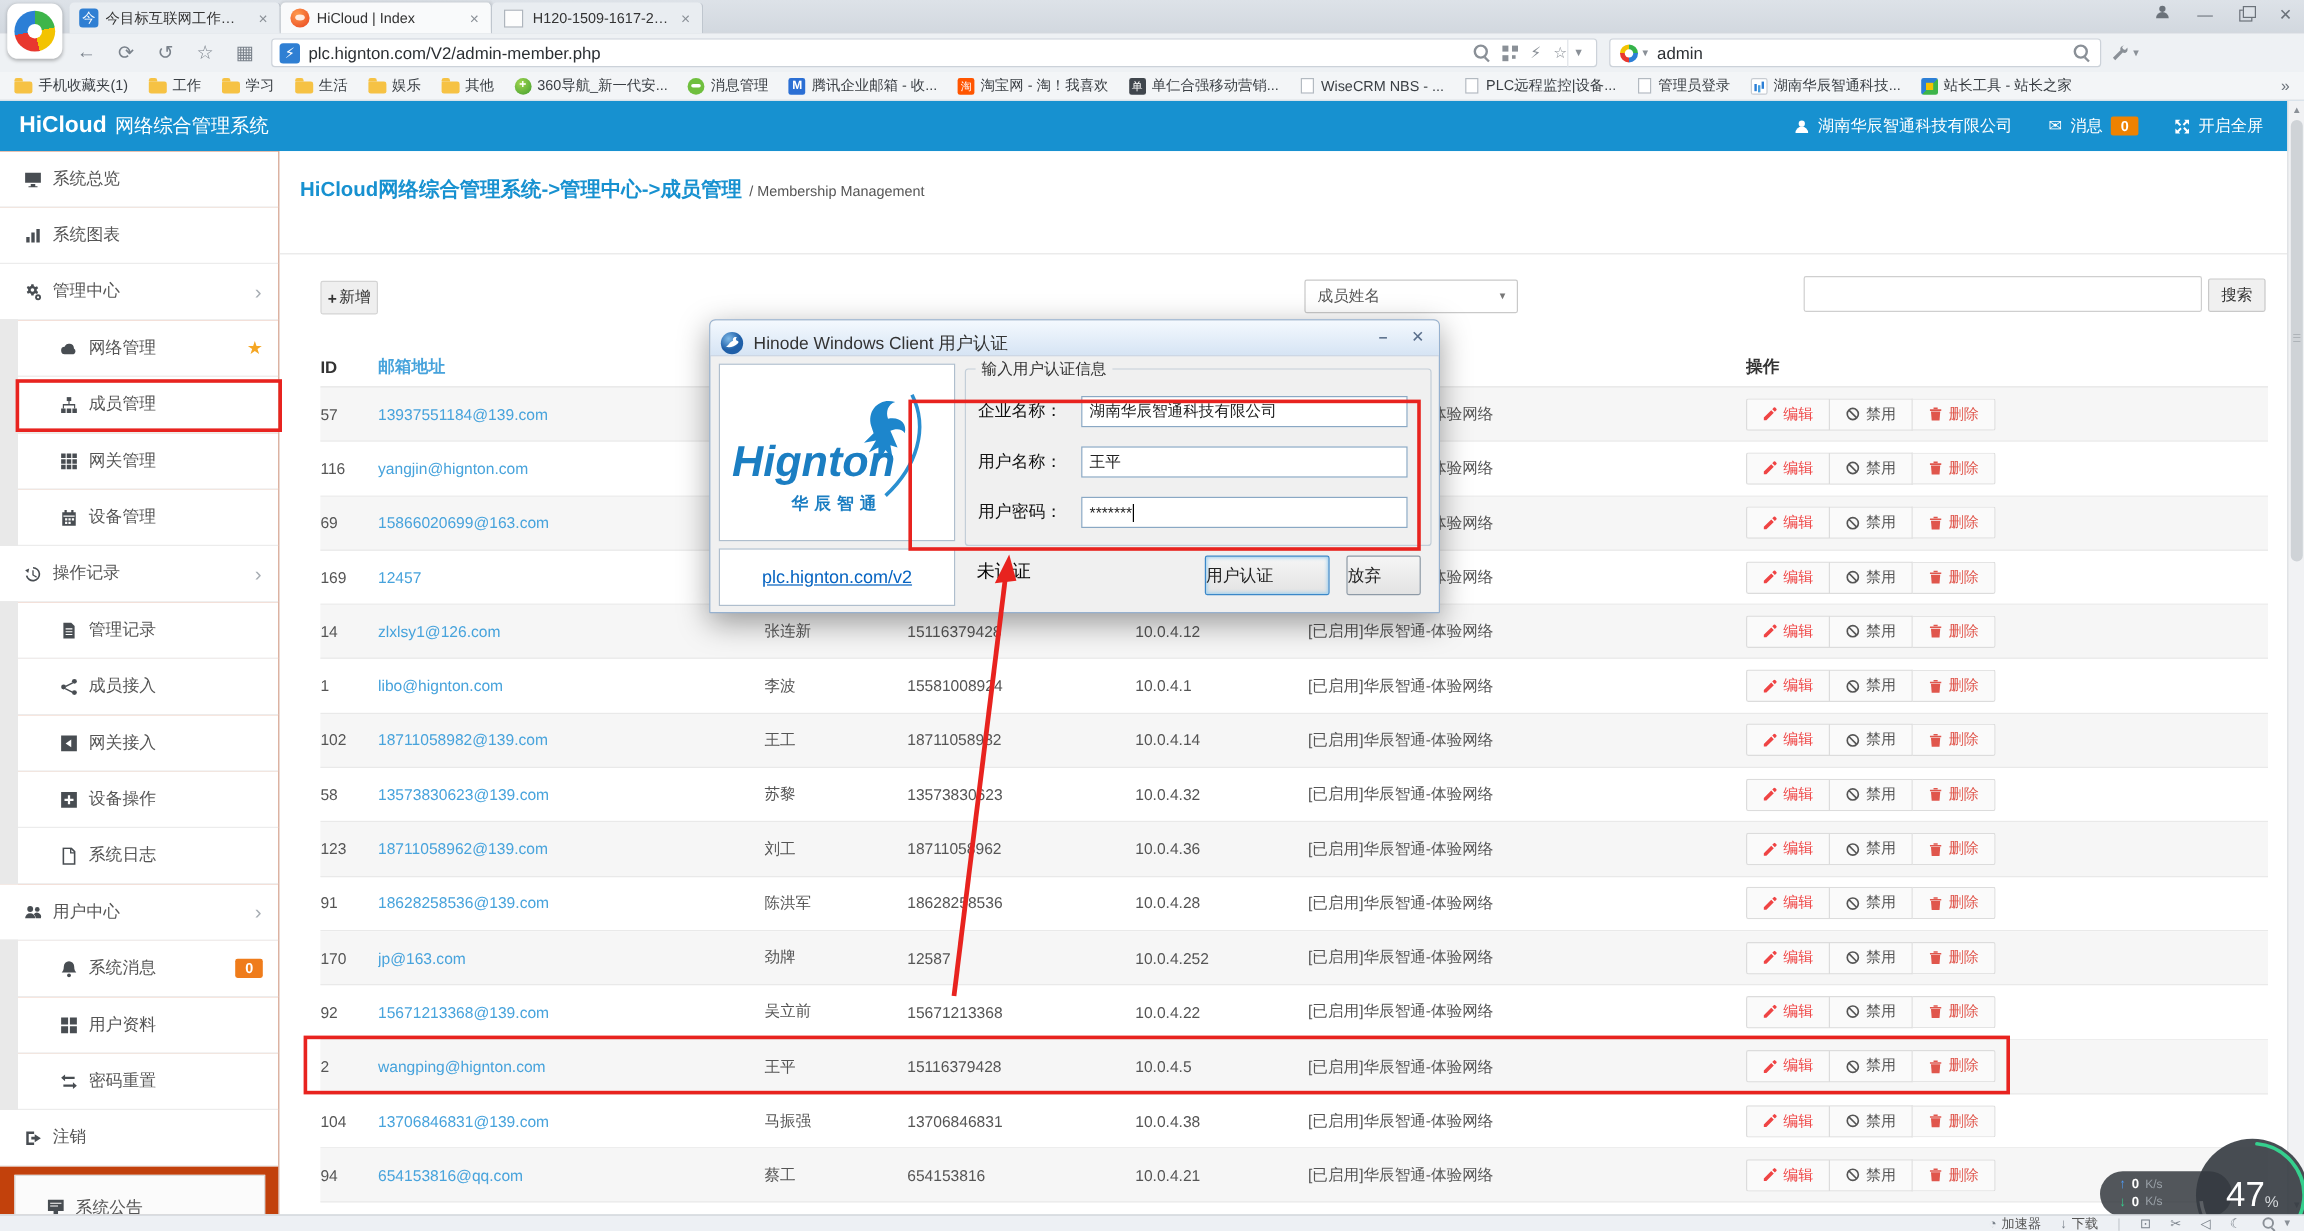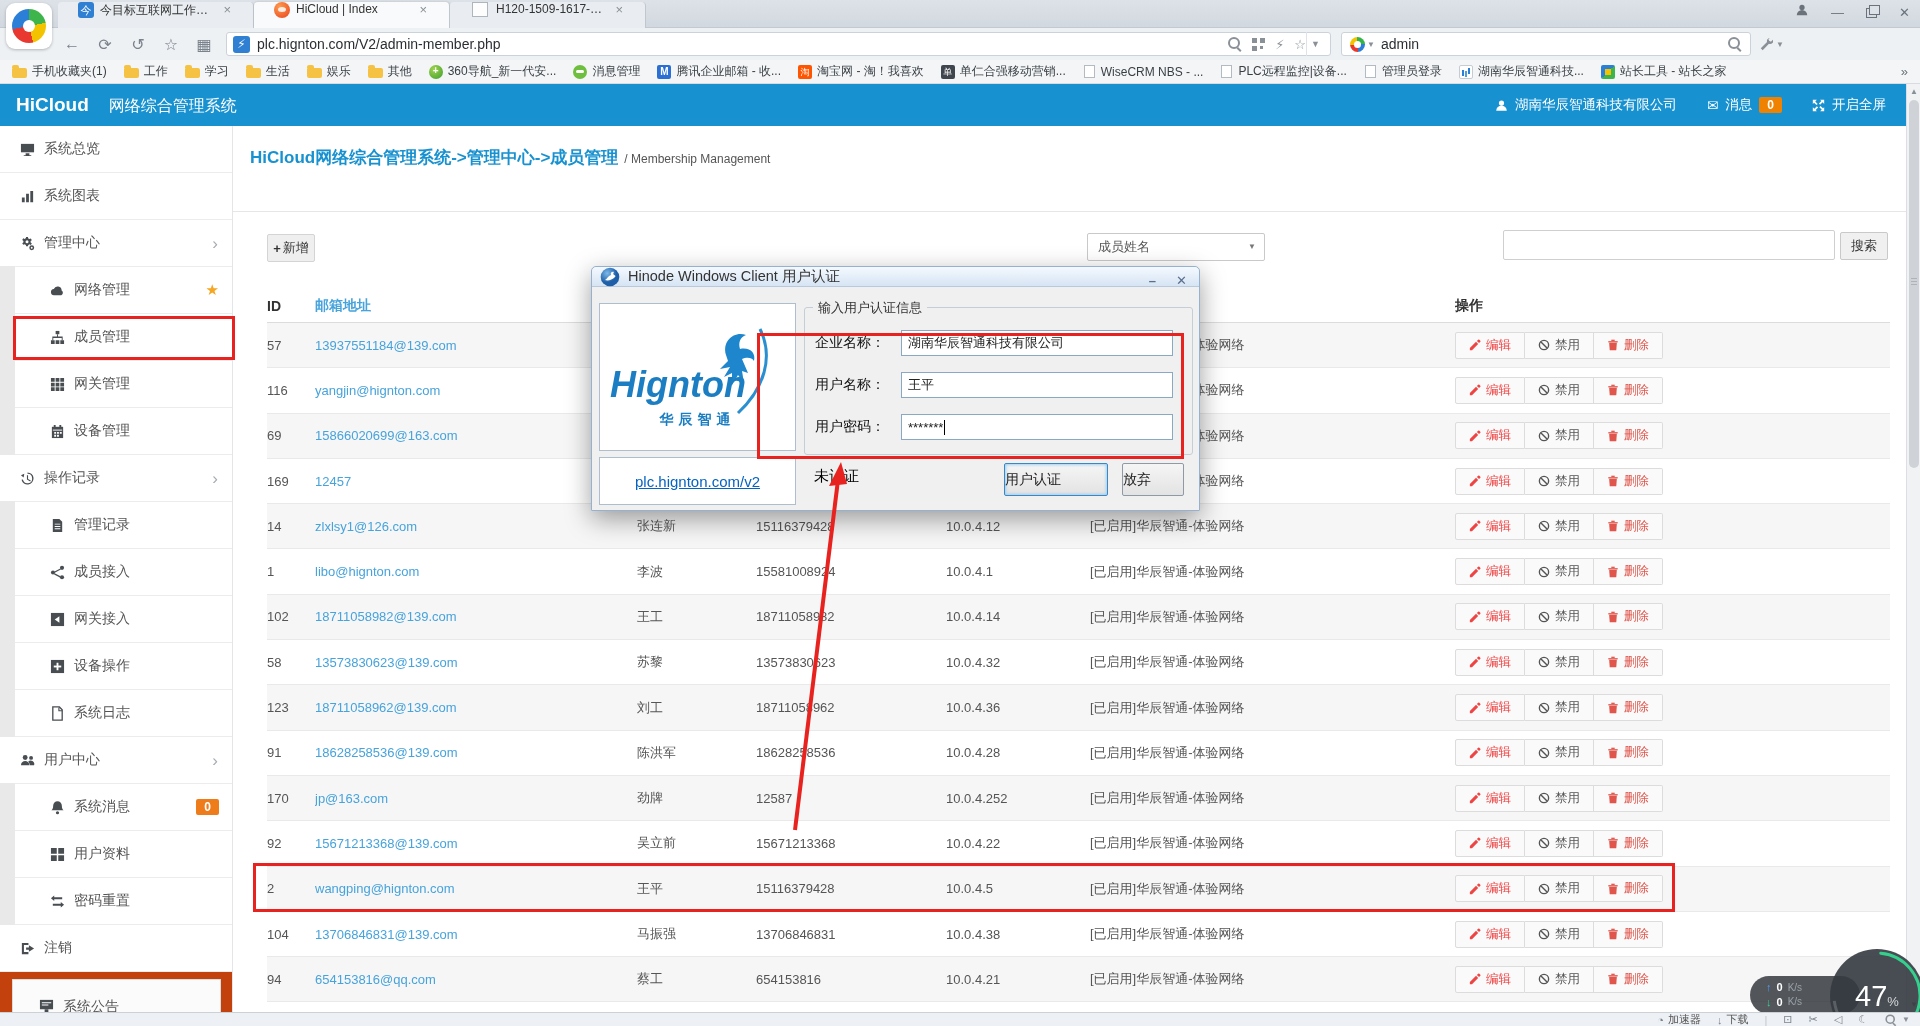--- a/index.html
+++ b/index.html
@@ -6,21 +6,21 @@
   html,body{width:1920px;height:1026px;overflow:hidden;background:#ccc}
   body{font-family:"Liberation Sans","DejaVu Sans",sans-serif;-webkit-font-smoothing:antialiased}
   .stage{position:relative;width:1920px;height:1026px;overflow:hidden;background:#fff}
 
   
   .tabstrip{position:absolute;left:0;top:0;width:1920px;height:28px;background:linear-gradient(#dde2e8,#d2d8df);border-bottom:1px solid #c2c9d1}
   .browser-logo{position:absolute;left:6px;top:3px;width:46px;height:46px;background:#fff;border-radius:9px;box-shadow:0 1px 3px rgba(0,0,0,.25);z-index:30;display:flex;align-items:center;justify-content:center}
   .pinwheel{width:34px;height:34px;border-radius:50%;background:conic-gradient(#3db54a 0 22%,#f3c300 22% 46%,#e8382f 46% 72%,#2c7fd6 72% 100%);position:relative}
   .pinwheel::after{content:"";position:absolute;left:11px;top:11px;width:12px;height:12px;background:#fff;border-radius:50%}
   .tabs{position:absolute;left:58px;top:2px;display:flex;height:26px}
-  .tab{width:196px;display:flex;align-items:flex-start;padding:0 20px;background:#e9edf1;border-right:1px solid #bfc6ce;border-radius:4px 4px 0 0;font-size:12px;color:#333}
+  .tab{width:176px;display:flex;align-items:center;padding:0 8px;background:#e9edf1;border-right:1px solid #bfc6ce;border-radius:4px 4px 0 0;font-size:12px;color:#333}
   .tab.active{background:#f9fafb;box-shadow:0 -1px 2px rgba(0,0,0,.08)}
   .tab-title{flex:1;white-space:nowrap;overflow:hidden;text-overflow:ellipsis;margin:0 6px 0 6px}
   .tab-close{color:#8a9097;font-size:13px;padding:0 2px}
   .newtab{width:26px;height:22px;margin:2px 0 0 4px;text-align:center;line-height:22px;color:#5c646c;font-size:16px;border-radius:3px}
   .fav{width:16px;height:16px;flex:0 0 16px;display:inline-block;position:relative}
   .fav-jin{background:#2f7fd3;border-radius:3px;color:#fff;font-size:11px;line-height:16px;text-align:center}
   .fav-jin::after{content:"今"}
   .fav-hicloud{background:radial-gradient(circle at 35% 30%,#ff9a4d,#e8431f);border-radius:50%}
   .fav-hicloud::after{content:"";position:absolute;left:4px;top:5px;width:8px;height:5px;border-radius:50%;background:rgba(255,255,255,.85)}
   .fav-page{width:12px;height:15px;margin:0 2px;background:#fdfdfd;border:1px solid #aeb5bd}
@@ -66,21 +66,21 @@
   .bf-page{width:11px;height:13px;margin:0 1px;background:#fff;border:1px solid #b3bac1}
   .bf-chart{background:#fff;border:1px solid #c7ccd2;border-radius:2px}
   .bf-chart::after{content:"";position:absolute;left:2px;bottom:2px;width:2px;height:6px;background:#2c7fd6;box-shadow:3px 1px 0 #48a0e0,6px -2px 0 #2c7fd6}
   .bf-tool{background:linear-gradient(135deg,#2c7fd6 50%,#3db54a 50%);border-radius:2px}
   .bf-tool::after{content:"";position:absolute;left:4px;top:4px;width:6px;height:6px;background:#f3c300}
   .bm-more{margin-left:auto;color:#6b727a;font-size:13px}
 
   
   .page{position:absolute;left:0;top:84px;width:1920px;height:928px;background:#fff;overflow:hidden}
   .app-header{position:absolute;left:0;top:0;width:1920px;height:42px;background:#1791d0;color:#fff;display:flex;align-items:center}
-  .brand{margin-left:16px;font-size:16px;display:flex;align-items:baseline;gap:20px}
+  .brand{margin-left:16px;font-size:16px;display:flex;align-items:baseline;gap:7px}
   .brand b{font-size:19px;font-weight:bold}
   .hdr-right{position:absolute;right:34px;top:0;height:42px;display:flex;align-items:center;gap:30px;font-size:13.5px}
   .hdr-item{display:flex;align-items:center;gap:7px}
   .hdr-badge{background:#ef8200;color:#fff;font-weight:bold;font-size:12px;padding:1px 8px;border-radius:2px}
 
   .sidebar{position:absolute;left:0;top:42px;width:233px;bottom:0;background:#c2410c;border-right:1px solid #e3e6e8;overflow:hidden}
   .side-item{position:relative;height:47px;display:flex;align-items:center;border-bottom:1px solid #ececec;color:#555;font-size:14px;background:#fff;white-space:nowrap}
   .side-item.top{padding-left:20px}
   .side-item.sub{padding-left:50px}
   .side-item.sub::before{content:"";position:absolute;left:0;top:-1px;bottom:-1px;width:15px;background:#e9e9e9}
@@ -111,21 +111,21 @@
   .c-email{color:#47a3dc}
   .actions-group{display:inline-flex}
   .abtn{display:inline-flex;align-items:center;gap:5px;height:27px;padding:0 13px;background:#fafafa;border:1px solid #dcdcdc;border-left:none;font-size:12.5px}
   .abtn:first-child{border-left:1px solid #dcdcdc;border-radius:2px 0 0 2px}
   .abtn:last-child{border-radius:0 2px 2px 0}
   .abtn.edit{color:#ef4444}.abtn.ban{color:#555}.abtn.del{color:#e0564c}
   .abtn i{font-style:normal}
 
   
   .dialog{position:absolute;left:591px;top:182px;width:609px;height:245px;background:#f0f0f0;border:1px solid #96b1cf;border-radius:5px 5px 1px 1px;box-shadow:0 8px 26px rgba(0,0,0,.38);z-index:50}
-  .dlg-titlebar{position:absolute;left:0;top:0;right:0;height:20px;background:linear-gradient(#f4f9fe,#d6e4f4);border-bottom:1px solid #b8c9dd;border-radius:5px 5px 0 0;display:flex;align-items:center;padding:0 8px}
+  .dlg-titlebar{position:absolute;left:0;top:0;right:0;height:30px;background:linear-gradient(#f4f9fe,#d6e4f4);border-bottom:1px solid #b8c9dd;border-radius:5px 5px 0 0;display:flex;align-items:flex-end;padding:0 8px}
   .dlg-title{font-size:14.5px;color:#333;margin-left:8px}
   .dlg-btns{position:absolute;right:12px;top:6px;display:flex;gap:20px;color:#5a6f8c;font-size:13px;font-weight:bold}
   .dlg-left{position:absolute;left:7px;top:36px;width:197px;height:148px;background:#fff;border:1px solid #afbecd;display:flex;flex-direction:column;align-items:center;justify-content:center}
   .logo-sub{color:#1b7ec2;font-size:14px;font-weight:bold;letter-spacing:5px;margin-top:-6px}
   .dlg-link-panel{position:absolute;left:7px;top:190px;width:197px;height:48px;background:#fff;border:1px solid #afbecd;display:flex;align-items:center;justify-content:center}
   .dlg-link{color:#0563c1;font-size:15px;text-decoration:underline}
   .dlg-fieldset{position:absolute;left:212px;top:40px;width:389px;height:148px;border:1px solid #c3ced8;border-radius:3px}
   .dlg-legend{position:absolute;left:8px;top:-9px;background:#f0f0f0;padding:0 5px;font-size:13px;color:#333}
   .f-row{position:absolute;left:0;display:flex;align-items:center;width:100%}
   .f-label{width:96px;padding-left:10px;font-size:14px;color:#111;white-space:nowrap}

